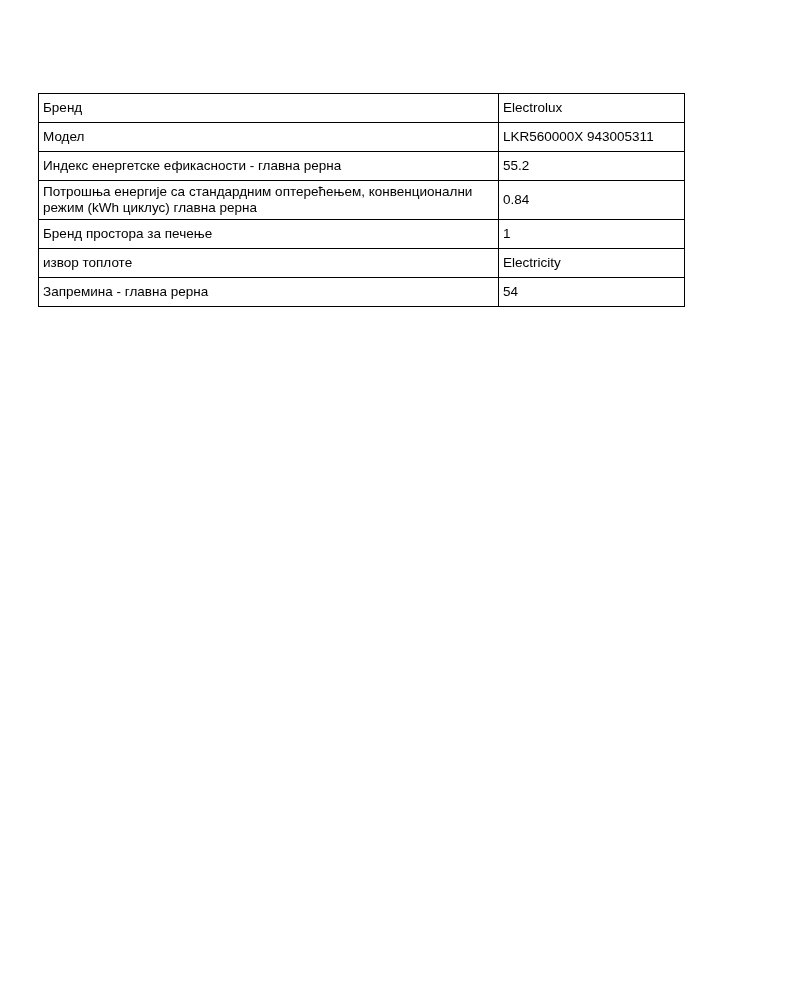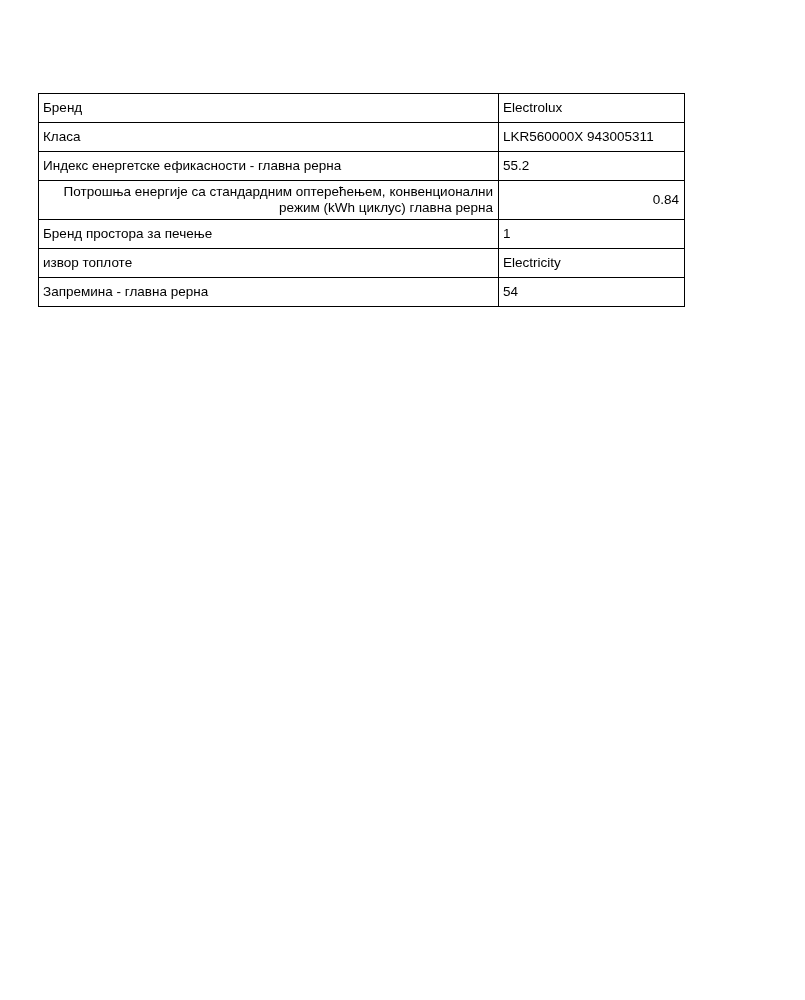--- a/index.html
+++ b/index.html
@@ -27,37 +27,37 @@
   .spec-table td {
     border: 1px solid #000000;
     font-size: 13.5px;
     line-height: 1.18;
     padding: 3px 5px 3px 4px;
     vertical-align: middle;
     overflow: hidden;
     word-wrap: break-word;
   }
   .spec-table tr.single { height: 29px; }
-  .spec-table tr.double { height: 38px; text-align: right; }
+  .spec-table tr.double { height: 38px; }
 </style>
 </head>
 <body>
 
 <table class="spec-table">
   <colgroup>
     <col class="c-label">
     <col class="c-value">
   </colgroup>
   <tbody>
     <tr class="single">
       <td>Бренд</td>
       <td>Electrolux</td>
     </tr>
     <tr class="single">
-      <td>Класа</td>
+      <td>Модел</td>
       <td>LKR560000X 943005311</td>
     </tr>
     <tr class="single">
       <td>Индекс енергетске ефикасности - главна рерна</td>
       <td>55.2</td>
     </tr>
     <tr class="double">
       <td>Потрошња енергије са стандардним оптерећењем, конвенционални режим (kWh циклус) главна рерна</td>
       <td>0.84</td>
     </tr>

